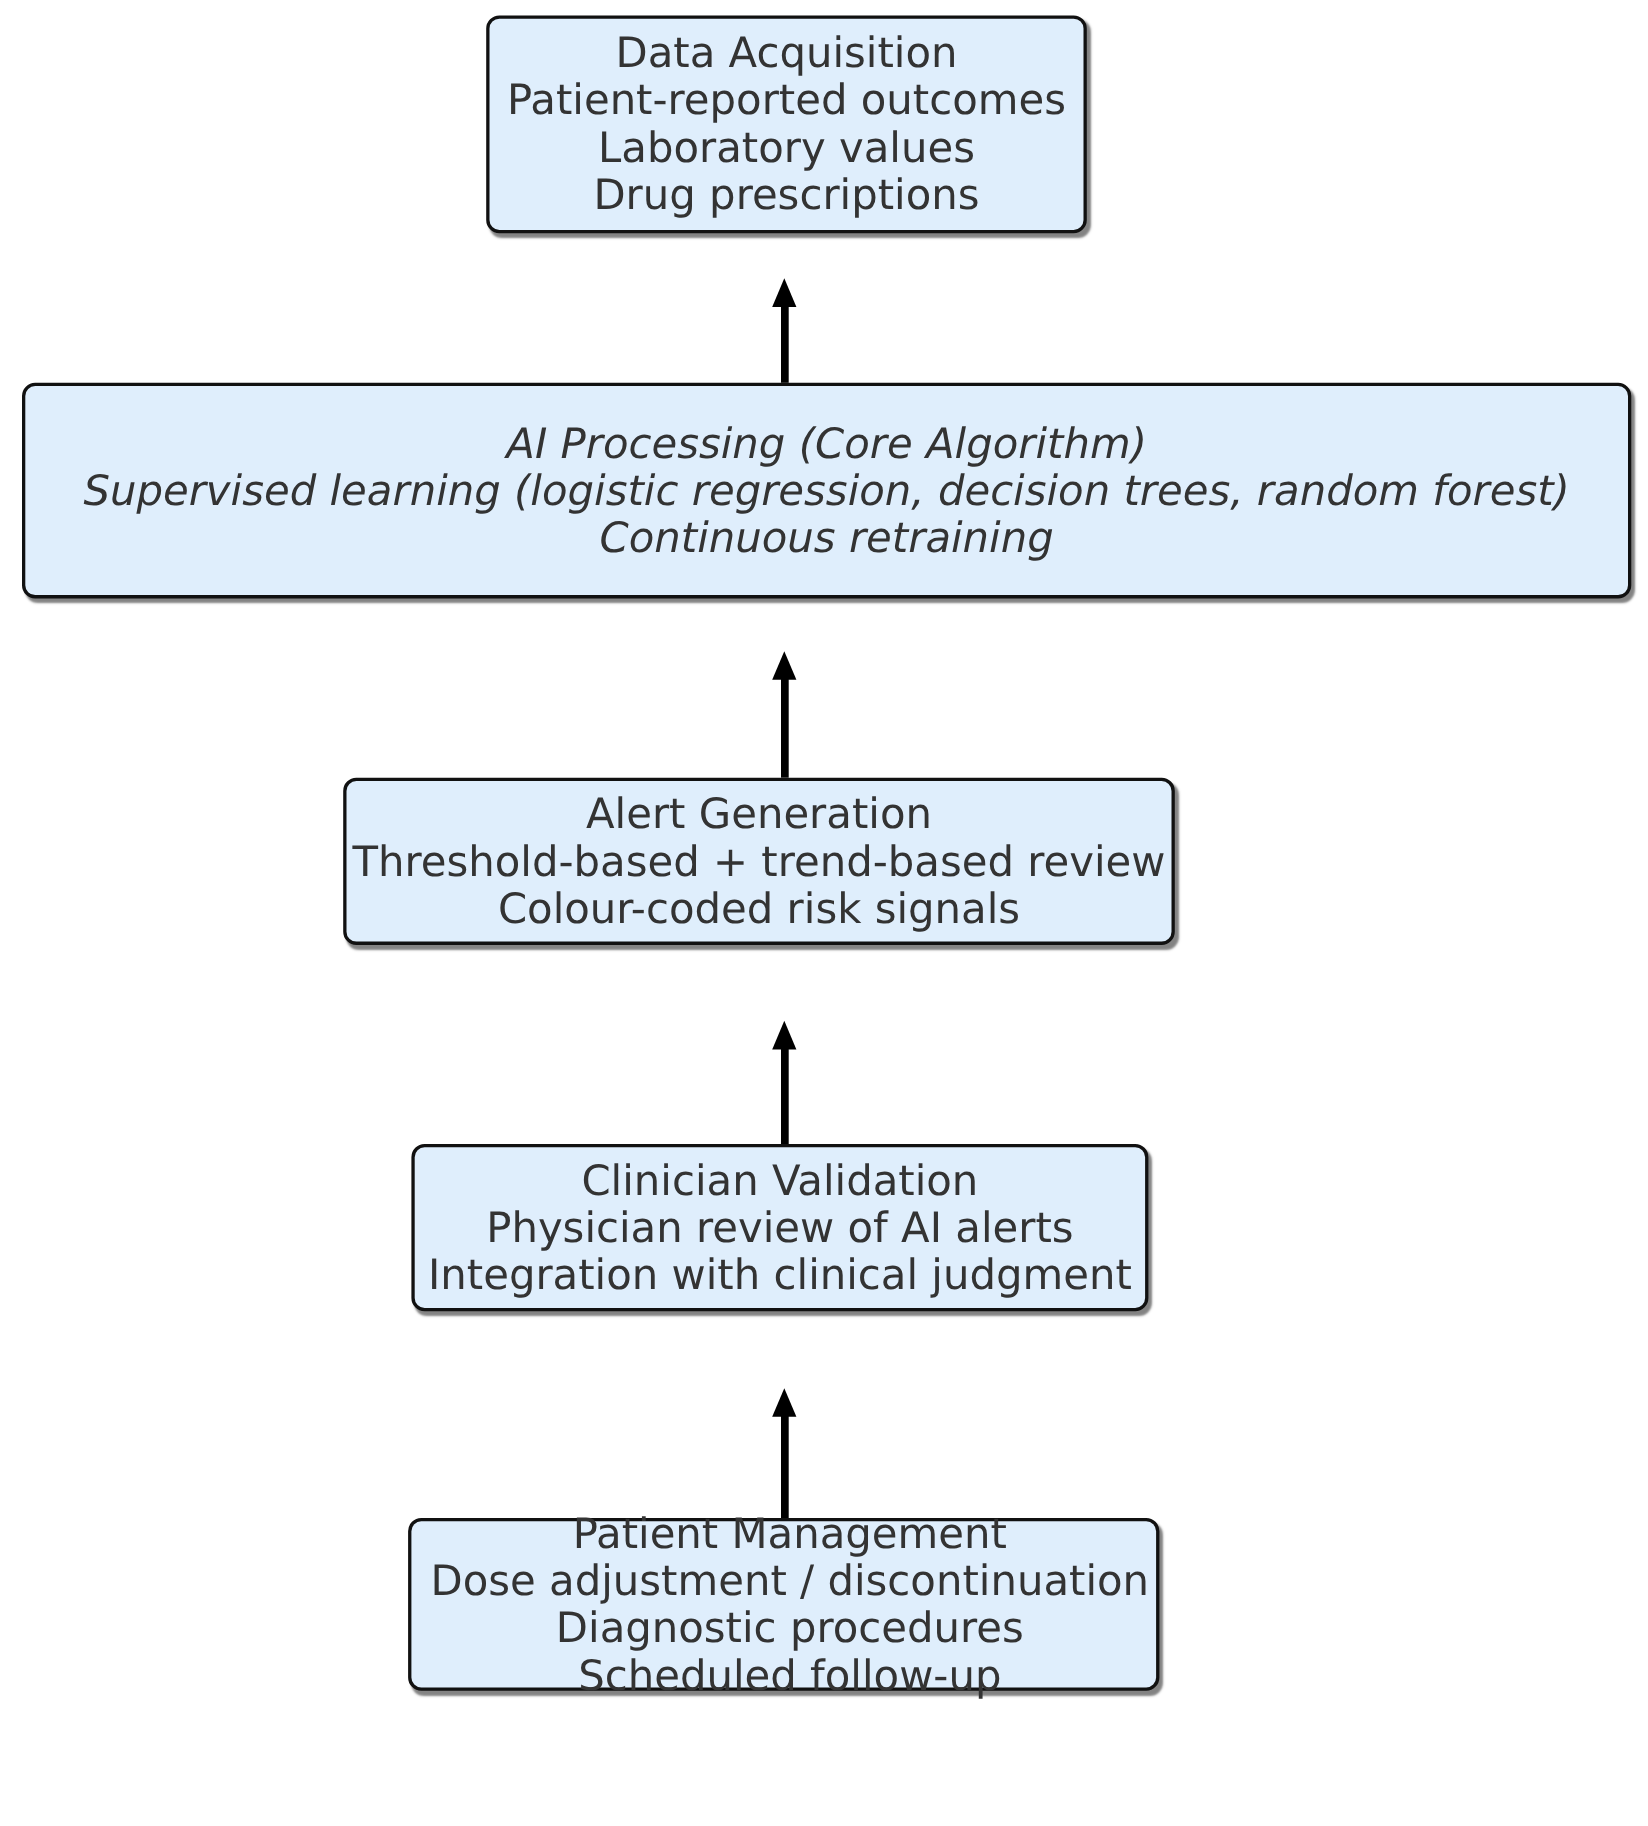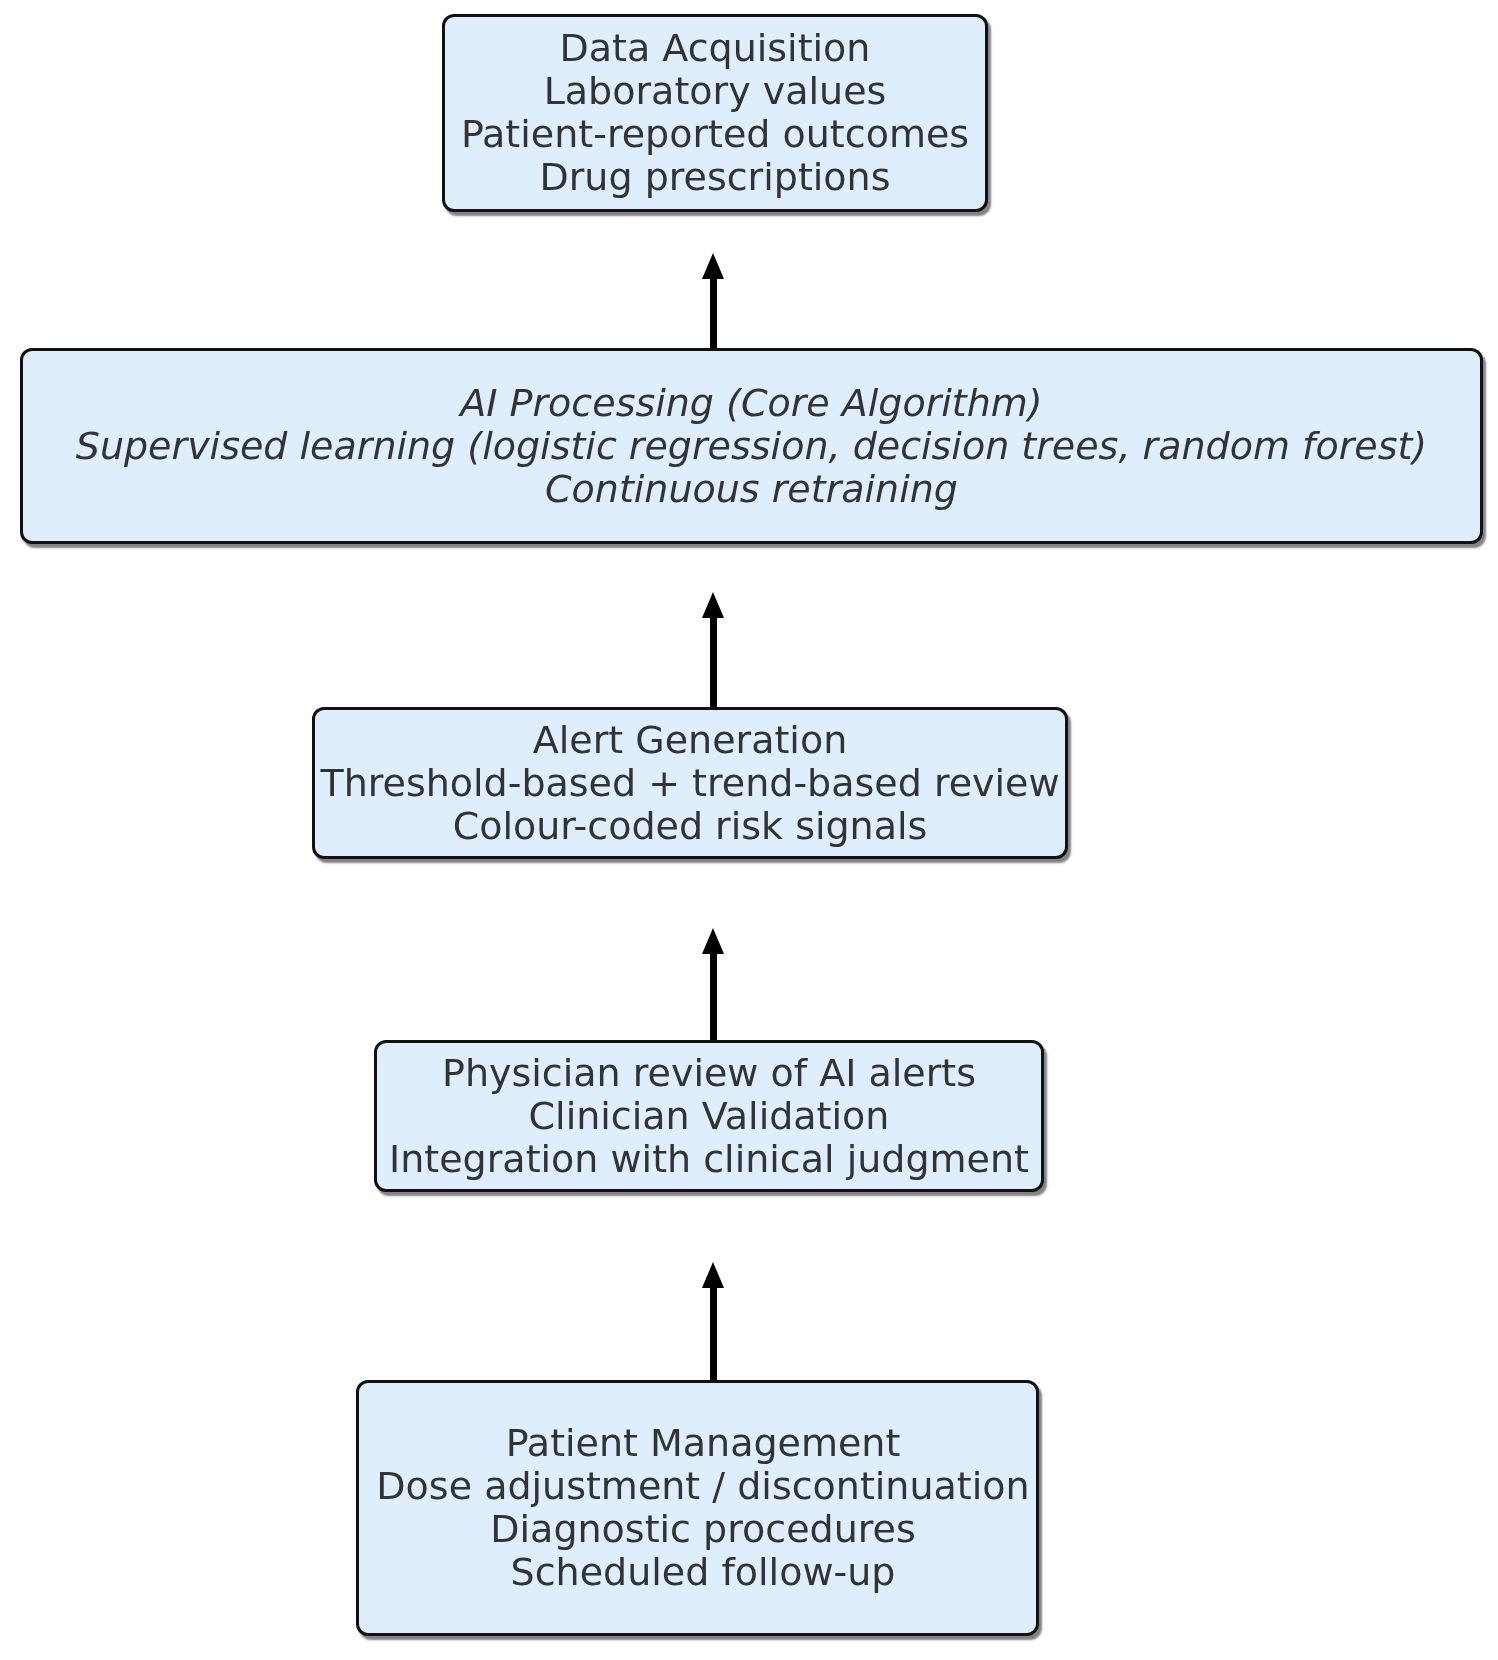--- a/index.html
+++ b/index.html
@@ -34,21 +34,21 @@
   }
   .node .line {
     display: block;
   }
 
   
   #node-data-acquisition    { left: 442px;  top: 14px;   width: 546px;  height: 198px; }
   #node-ai-processing       { left: 20px;   top: 348px;  width: 1463px; height: 196px; font-style: italic; }
   #node-alert-generation    { left: 312px;  top: 707px;  width: 756px;  height: 152px; }
   #node-clinician-validation{ left: 374px;  top: 1040px; width: 670px;  height: 152px; }
-  #node-patient-management  { left: 356px;  top: 1380px; width: 683px;  height: 256px; padding-left: 11px; }
+  #node-patient-management  { left: 371px;  top: 1380px; width: 683px;  height: 157px; padding-left: 11px; }
 
   
   .arrow {
     position: absolute;
     width: 40px;
   }
   .arrow .stem {
     position: absolute;
     left: 16px;
     width: 7px;
@@ -71,22 +71,22 @@
   #arrow-clinician-to-alert{ left: 694px;  top: 928px;  height: 112px; }
   #arrow-patient-to-clinician { left: 694px; top: 1262px; height: 118px; }
 </style>
 </head>
 <body>
 
 <div id="canvas">
 
   <div id="node-data-acquisition" class="node">
     <span class="line">Data Acquisition</span>
+    <span class="line">Patient-reported outcomes</span>
     <span class="line">Laboratory values</span>
-    <span class="line">Patient-reported outcomes</span>
     <span class="line">Drug prescriptions</span>
   </div>
 
   <div id="arrow-ai-to-data" class="arrow">
     <div class="head"></div>
     <div class="stem"></div>
   </div>
 
   <div id="node-ai-processing" class="node">
     <span class="line">AI Processing (Core Algorithm)</span>
@@ -104,22 +104,22 @@
     <span class="line">Threshold-based + trend-based review</span>
     <span class="line">Colour-coded risk signals</span>
   </div>
 
   <div id="arrow-clinician-to-alert" class="arrow">
     <div class="head"></div>
     <div class="stem"></div>
   </div>
 
   <div id="node-clinician-validation" class="node">
+    <span class="line">Clinician Validation</span>
     <span class="line">Physician review of AI alerts</span>
-    <span class="line">Clinician Validation</span>
     <span class="line">Integration with clinical judgment</span>
   </div>
 
   <div id="arrow-patient-to-clinician" class="arrow">
     <div class="head"></div>
     <div class="stem"></div>
   </div>
 
   <div id="node-patient-management" class="node">
     <span class="line">Patient Management</span>

